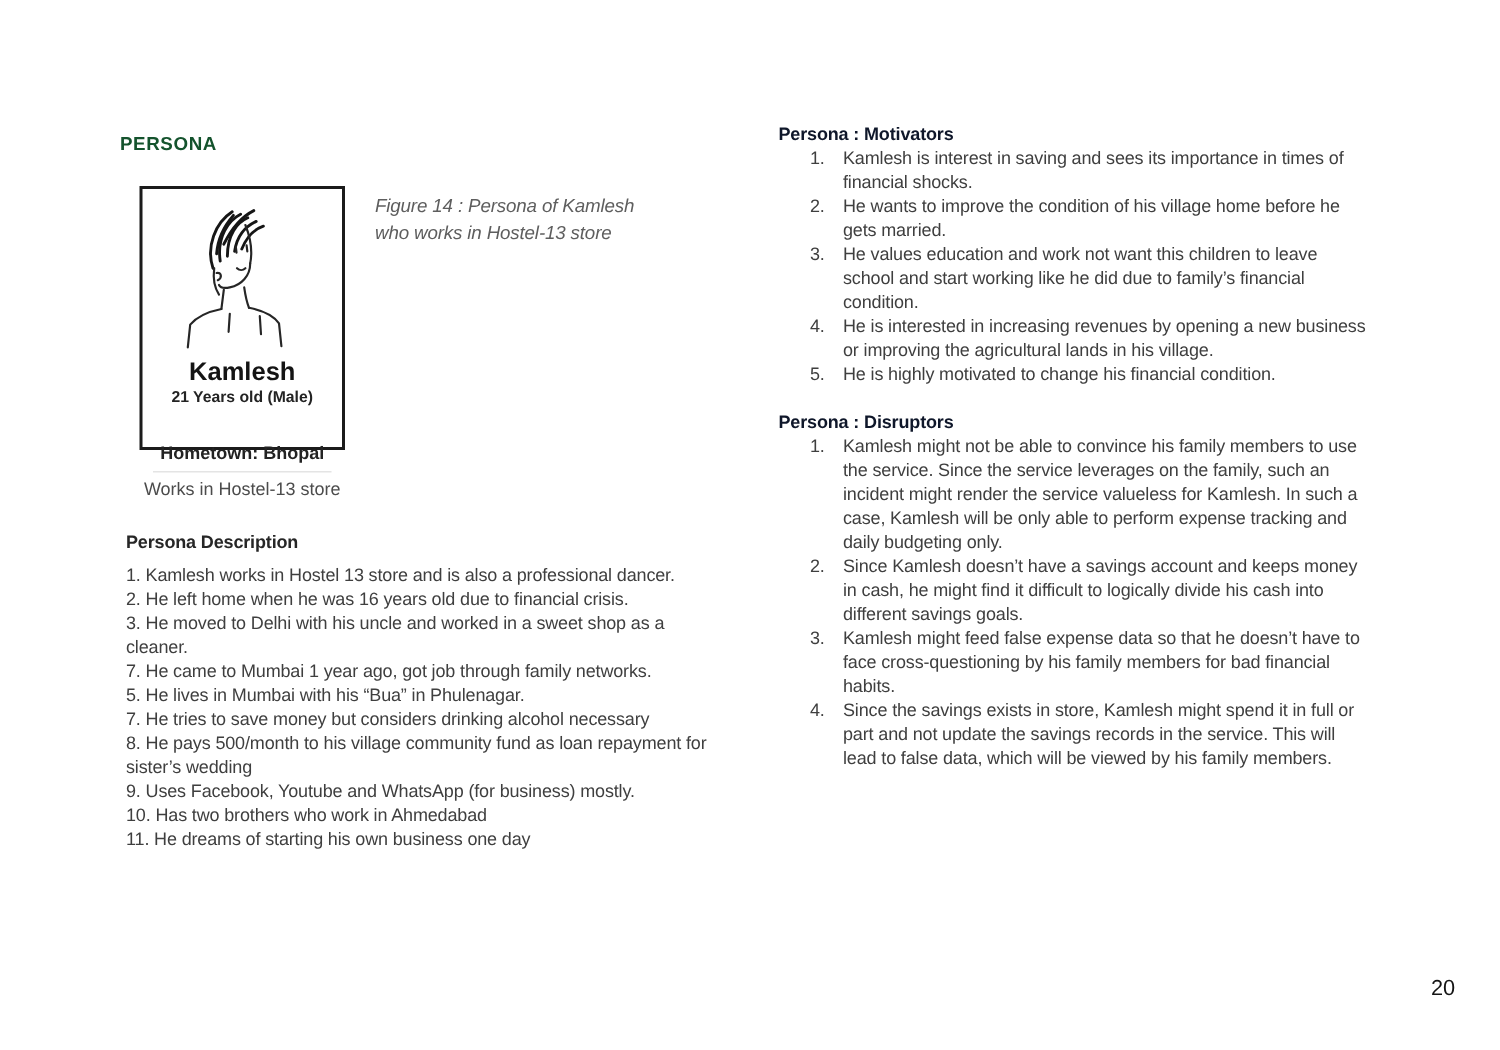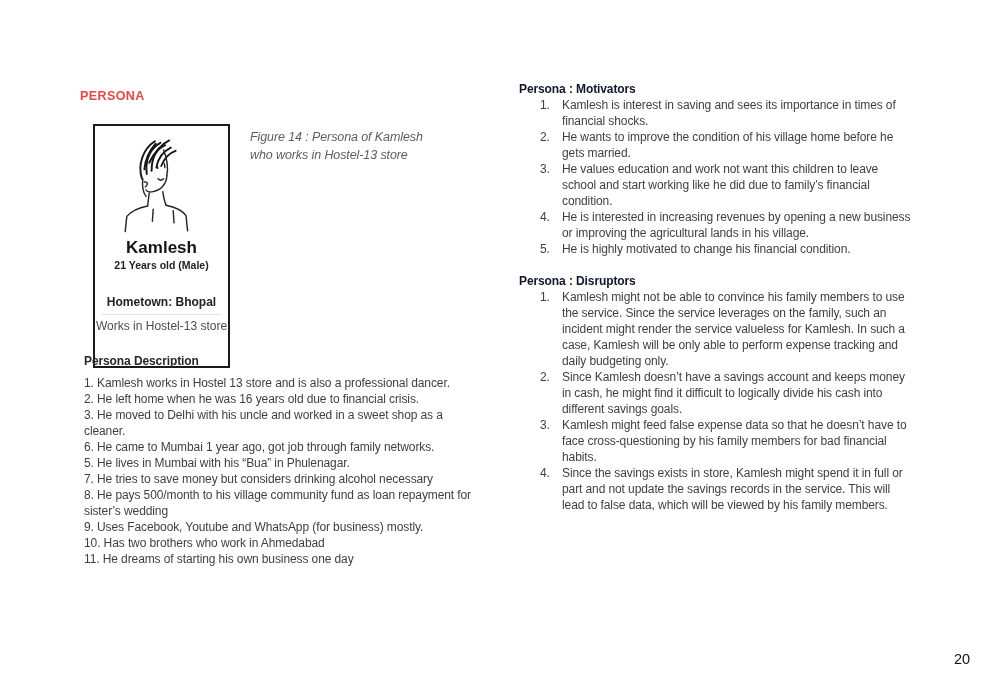--- a/index.html
+++ b/index.html
@@ -5,25 +5,25 @@
   html,body { margin:0; padding:0; }
   body {
     width:1000px; height:700px; position:relative; overflow:hidden;
     background:#ffffff;
     font-family:"Liberation Sans", sans-serif;
     color:#3f3f3f;
     -webkit-font-smoothing:antialiased;
   }
   .page-heading {
     position:absolute; left:80px; top:81px;
-    font-size:12.5px; font-weight:700; letter-spacing:.4px; color:#ef4444;
+    font-size:12.5px; font-weight:700; letter-spacing:.4px; color:#14532d;
   }
   
   .persona-card {
-    position:absolute; left:93px; top:124px; width:137px; height:244px;
+    position:absolute; left:93px; top:124px; width:137px; height:176px;
     border:2px solid #1b1b1b; background:#fff; box-sizing:border-box;
     text-align:center;
   }
   .sketch { margin-top:8px; height:104px; }
   .card-name { font-size:17px; font-weight:700; color:#141414; line-height:1.15; margin-top:0px; }
   .card-age  { font-size:10.5px; font-weight:700; color:#232323; margin-top:1px; }
   .card-hometown { font-size:12px; font-weight:700; color:#232323; margin-top:24px; }
   .card-divider { height:1px; background:#e4e4e4; margin:5px 7px 0 7px; }
   .card-work { font-size:12px; color:#4c4c4c; margin-top:4px; }
   
@@ -106,21 +106,21 @@
     <h3>Persona Description</h3>
     <div>
 
         <p>1. Kamlesh works in Hostel 13 store and is also a professional dancer.</p>
 
         <p>2. He left home when he was 16 years old due to financial crisis.</p>
 
         <p>3. He moved to Delhi with his uncle and worked in a sweet shop as a
 cleaner.</p>
 
-        <p>6. He came to Mumbai 1 year ago, got job through family networks.</p>
+        <p>7. He came to Mumbai 1 year ago, got job through family networks.</p>
 
         <p>5. He lives in Mumbai with his “Bua” in Phulenagar.</p>
 
 
         <p>7. He tries to save money but considers drinking alcohol necessary</p>
 
         <p>8. He pays 500/month to his village community fund as loan repayment for
 sister’s wedding</p>
 
         <p>9. Uses Facebook, Youtube and WhatsApp (for business) mostly.</p>

